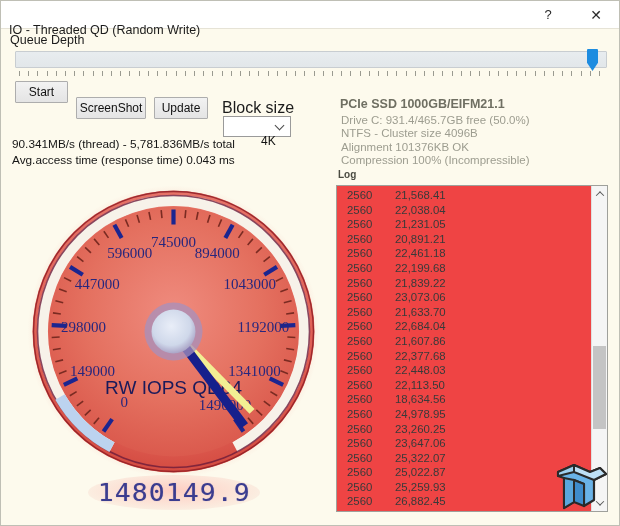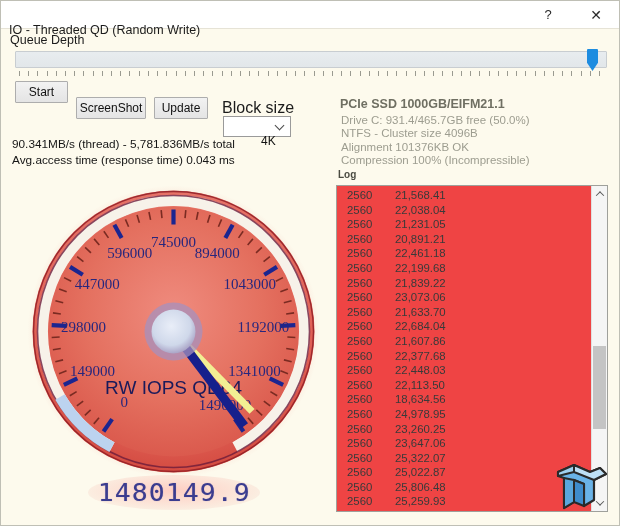--- a/index.html
+++ b/index.html
@@ -402,21 +402,20 @@
         <div class="logrow"><span class="c1">2560</span><span class="c2">21,607.86</span></div>
         <div class="logrow"><span class="c1">2560</span><span class="c2">22,377.68</span></div>
         <div class="logrow"><span class="c1">2560</span><span class="c2">22,448.03</span></div>
         <div class="logrow"><span class="c1">2560</span><span class="c2">22,113.50</span></div>
         <div class="logrow"><span class="c1">2560</span><span class="c2">18,634.56</span></div>
         <div class="logrow"><span class="c1">2560</span><span class="c2">24,978.95</span></div>
         <div class="logrow"><span class="c1">2560</span><span class="c2">23,260.25</span></div>
         <div class="logrow"><span class="c1">2560</span><span class="c2">23,647.06</span></div>
         <div class="logrow"><span class="c1">2560</span><span class="c2">25,322.07</span></div>
         <div class="logrow"><span class="c1">2560</span><span class="c2">25,022.87</span></div>
-        <div class="logrow"><span class="c1">2560</span><span class="c2">25,806.48</span></div>
         <div class="logrow"><span class="c1">2560</span><span class="c2">25,259.93</span></div>
         <div class="logrow"><span class="c1">2560</span><span class="c2">26,882.45</span></div>
       </div>
     <div class="logscroll">
       <div class="sb-btn sb-up">
           <i></i>
         </div>
       <div class="sb-thumb"></div>
       <div class="sb-btn sb-dn">
           <i></i>

